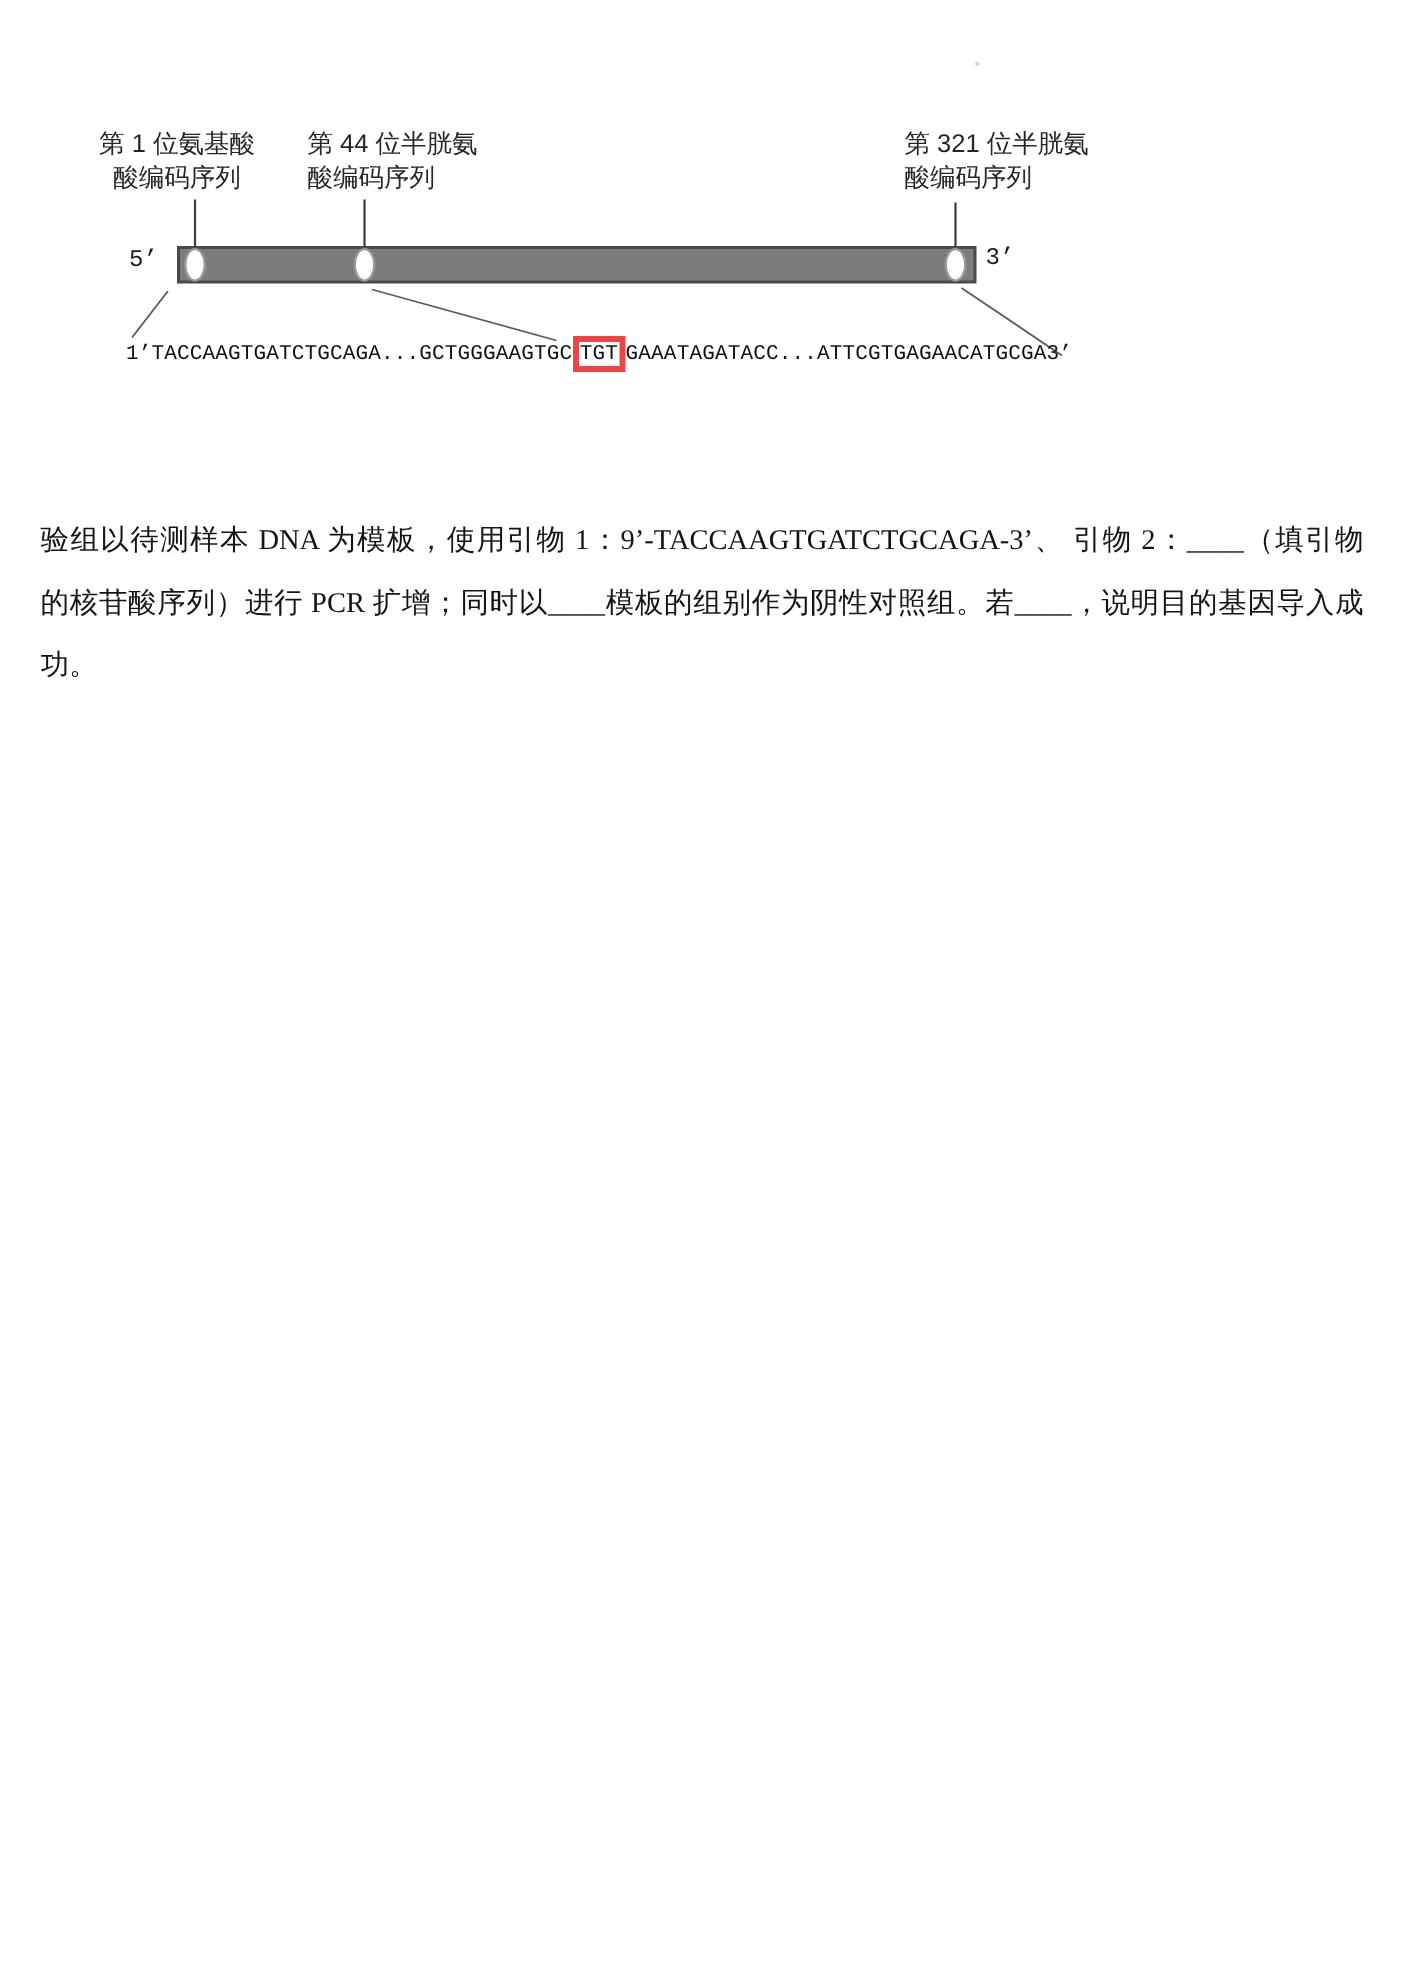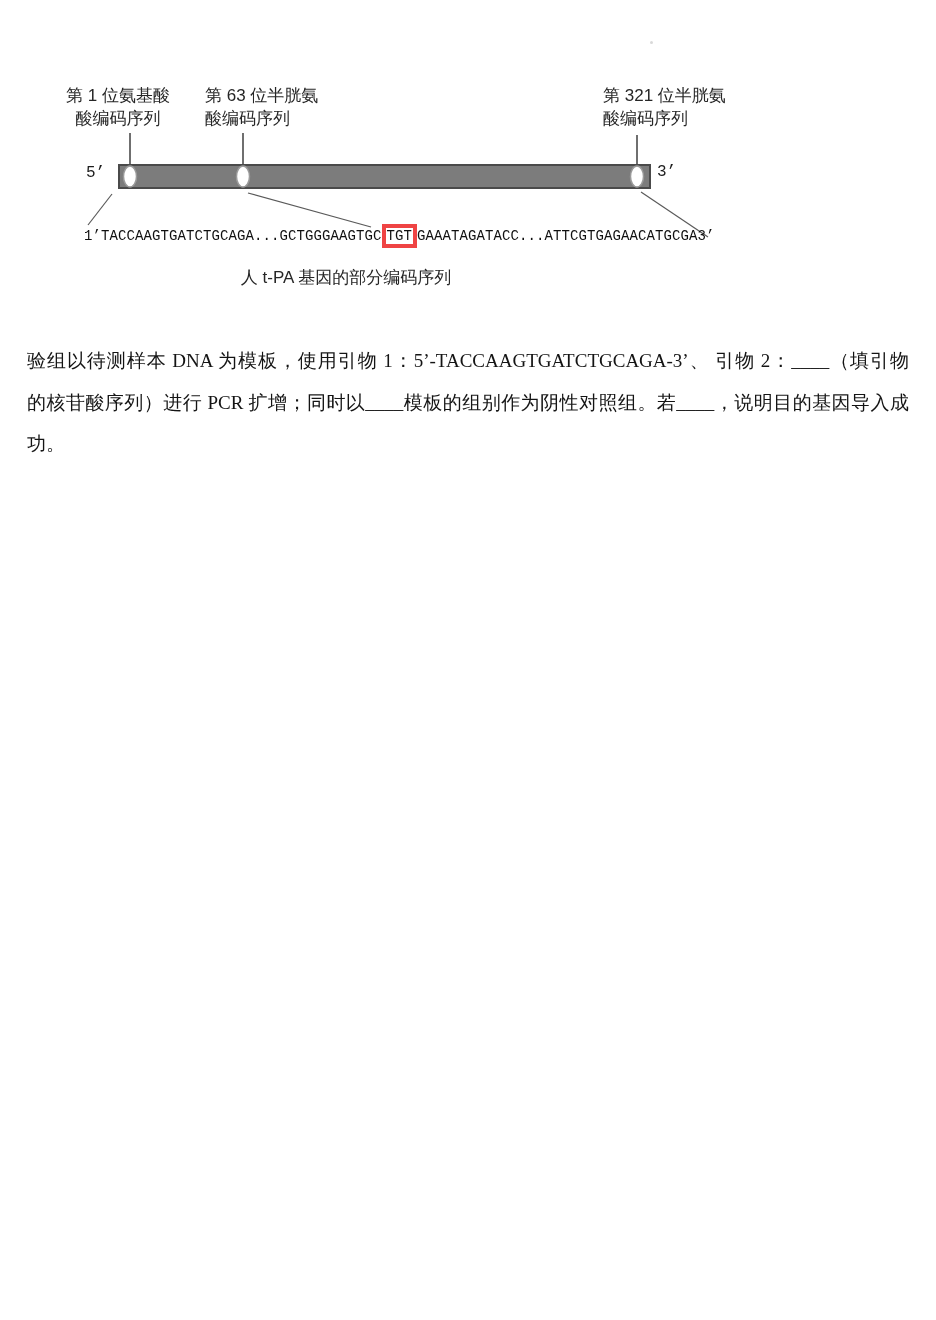--- a/index.html
+++ b/index.html
@@ -46,41 +46,40 @@
       <line x1="112" y1="194" x2="88" y2="225" stroke="#5a5a5a" stroke-width="1.2"></line>
       <line x1="248" y1="193" x2="371" y2="227" stroke="#5a5a5a" stroke-width="1.2"></line>
       <line x1="641" y1="192" x2="708" y2="237" stroke="#5a5a5a" stroke-width="1.2"></line>
     </svg>
 
     <div class="flabel c" style="left:48px;width:140px;">
       <div>第 1 位氨基酸</div>
       <div>酸编码序列</div>
     </div>
     <div class="flabel" style="left:205px;">
-      <div>第 63 位半胱氨</div>
+      <div>第 44 位半胱氨</div>
       <div>酸编码序列</div>
     </div>
     <div class="flabel" style="left:603px;">
       <div>第 321 位半胱氨</div>
       <div>酸编码序列</div>
     </div>
 
     <div class="endlab" style="left:86px;top:164px;">5’</div>
     <div class="endlab" style="left:657px;top:163px;">3’</div>
 
     <div class="seq"><span>1’TACCAAGTGATCTGCAGA...GCTGGGAAGTGC</span><span class="box">TGT</span><span>GAAATAGATACC...ATTCGTGAGAACATGCGA3’</span></div>
 
-    <div class="caption">人 t-PA 基因的部分编码序列</div>
 
     <div class="stray"></div>
   </div>
 
   <div class="qtext">
     <p>
     </p>
     <p>
-      <span class="ln fill">验组以待测样本 DNA 为模板，使用引物 1：5’-TACCAAGTGATCTGCAGA-3’、 引物 2：____（填引物</span>
+      <span class="ln fill">验组以待测样本 DNA 为模板，使用引物 1：9’-TACCAAGTGATCTGCAGA-3’、 引物 2：____（填引物</span>
       <span class="ln fill">的核苷酸序列）进行 PCR 扩增；同时以____模板的组别作为阴性对照组。若____，说明目的基因导入成</span>
       <span class="ln last">功。</span>
     </p>
   </div>
 
 </div>
 
 </body></html>

